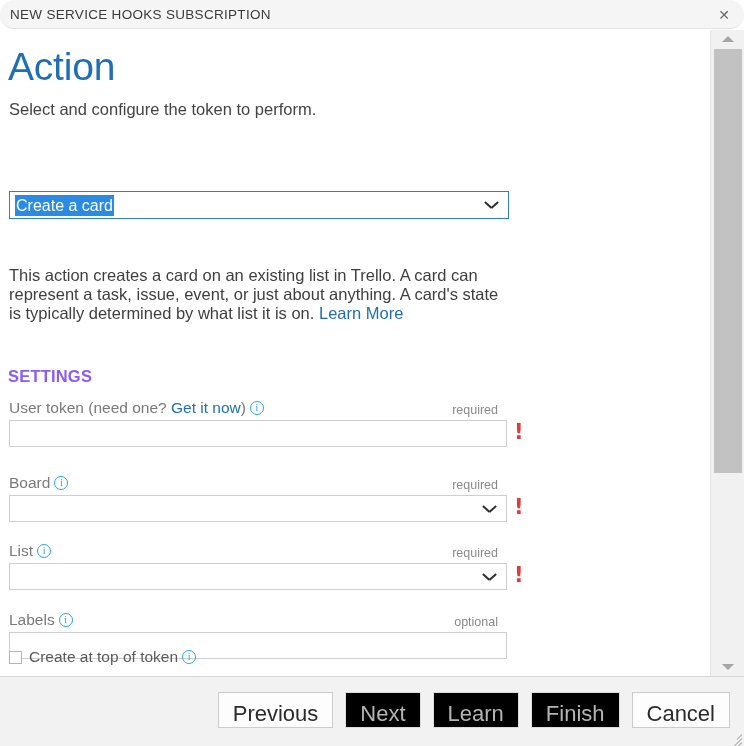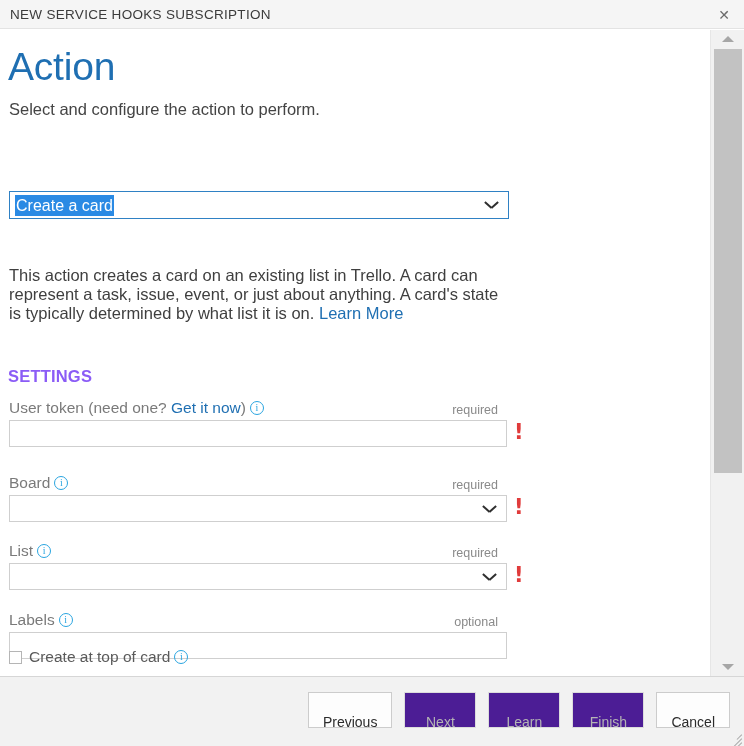--- a/index.html
+++ b/index.html
@@ -19,20 +19,21 @@
     background: #ffffff;
   }
 
   
   #titlebar {
     position: absolute;
     left: 0; top: 0;
     width: 744px; height: 29px;
     background: #f5f5f5;
     border-bottom: 1px solid #e3e3e3;
+    border-radius: 14px;
   }
   #titlebar-text {
     position: absolute;
     left: 10px; top: 7px;
     font-size: 13.5px;
     letter-spacing: 0.3px;
     color: #3b3b3b;
     white-space: nowrap;
   }
   #close-button {
@@ -286,34 +287,34 @@
   }
   #footer-buttons {
     position: absolute;
     right: 14px; top: 15px;
     display: flex;
     gap: 12px;
   }
   .footer-btn {
     min-width: 72px;
     height: 36px;
-    padding: 12px 14px;
+    padding: 4px 14px;
     background: #fdfdfd;
     border: 1px solid #cccccc;
     font-family: "Liberation Sans", sans-serif;
-    font-size: 14px;
+    font-size: 22px;
     color: #2b2b2b;
     cursor: pointer;
     line-height: 34px;
     text-align: center;
   }
   .footer-btn.disabled {
     color: #b4b4b4;
     border-color: #dcdcdc;
-    background: #4c1d95;
+    background: #000000;
     cursor: default;
   }
 
   
   #resize-grip {
     position: absolute;
     right: 2px; bottom: 2px;
     width: 16px; height: 16px;
     cursor: nwse-resize;
   }
@@ -335,21 +336,21 @@
   <div id="titlebar">
     <div id="titlebar-text">NEW SERVICE HOOKS SUBSCRIPTION</div>
     <button id="close-button">
       <span class="glyph">✕</span>
     </button>
   </div>
 
   <div id="content">
 
     <div id="page-title">Action</div>
-    <div id="page-subtitle">Select and configure the action to perform.</div>
+    <div id="page-subtitle">Select and configure the token to perform.</div>
 
     <div id="action-select">
       <div class="value-wrap">
         <span class="value">Create a card</span>
       </div>
       <span class="chev"></span>
     </div>
 
     <div id="action-description">
       <span>This action creates a card on an existing list in Trello. A card can represent a task, issue, event, or just about anything. A card's state is typically determined by what list it is on. </span><a class="inline-link">Learn More</a>
@@ -383,21 +384,21 @@
     </div>
 
     <div class="field" style="top:581px">
       <div class="field-label"><span>Labels</span><i class="info-icon"></i></div>
       <div class="field-req">optional</div>
       <input class="field-input" type="text" value="" style="">
     </div>
 
     <div id="checkbox-row">
       <span class="box"></span>
-      <span>Create at top of card</span>
+      <span>Create at top of token</span>
       <i class="info-icon"></i>
     </div>
 
   </div>
 
   <div id="scrollbar">
     <div class="sb-arrow" id="sb-arrow-up">
         <span class="tri"></span>
       </div>
     <div id="sb-thumb"></div>

